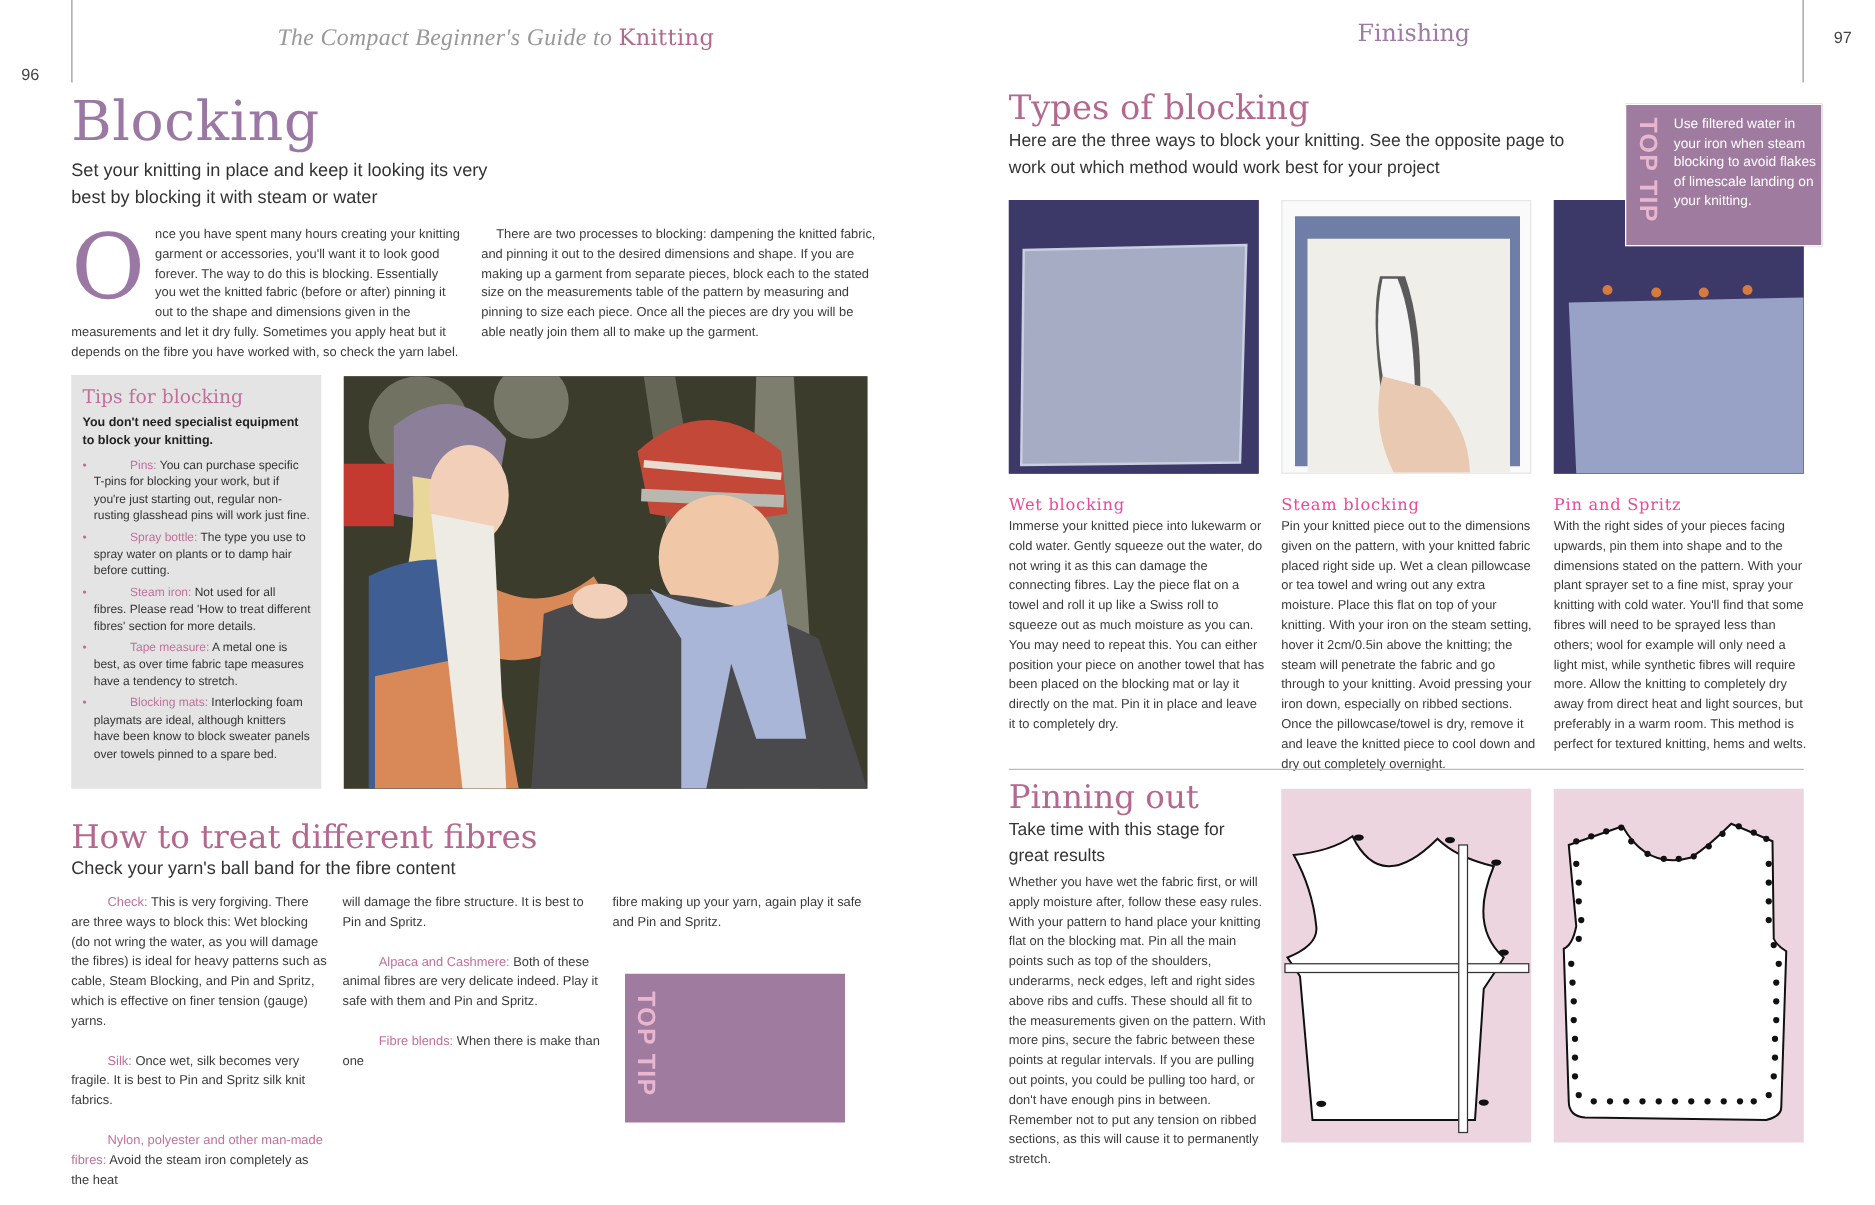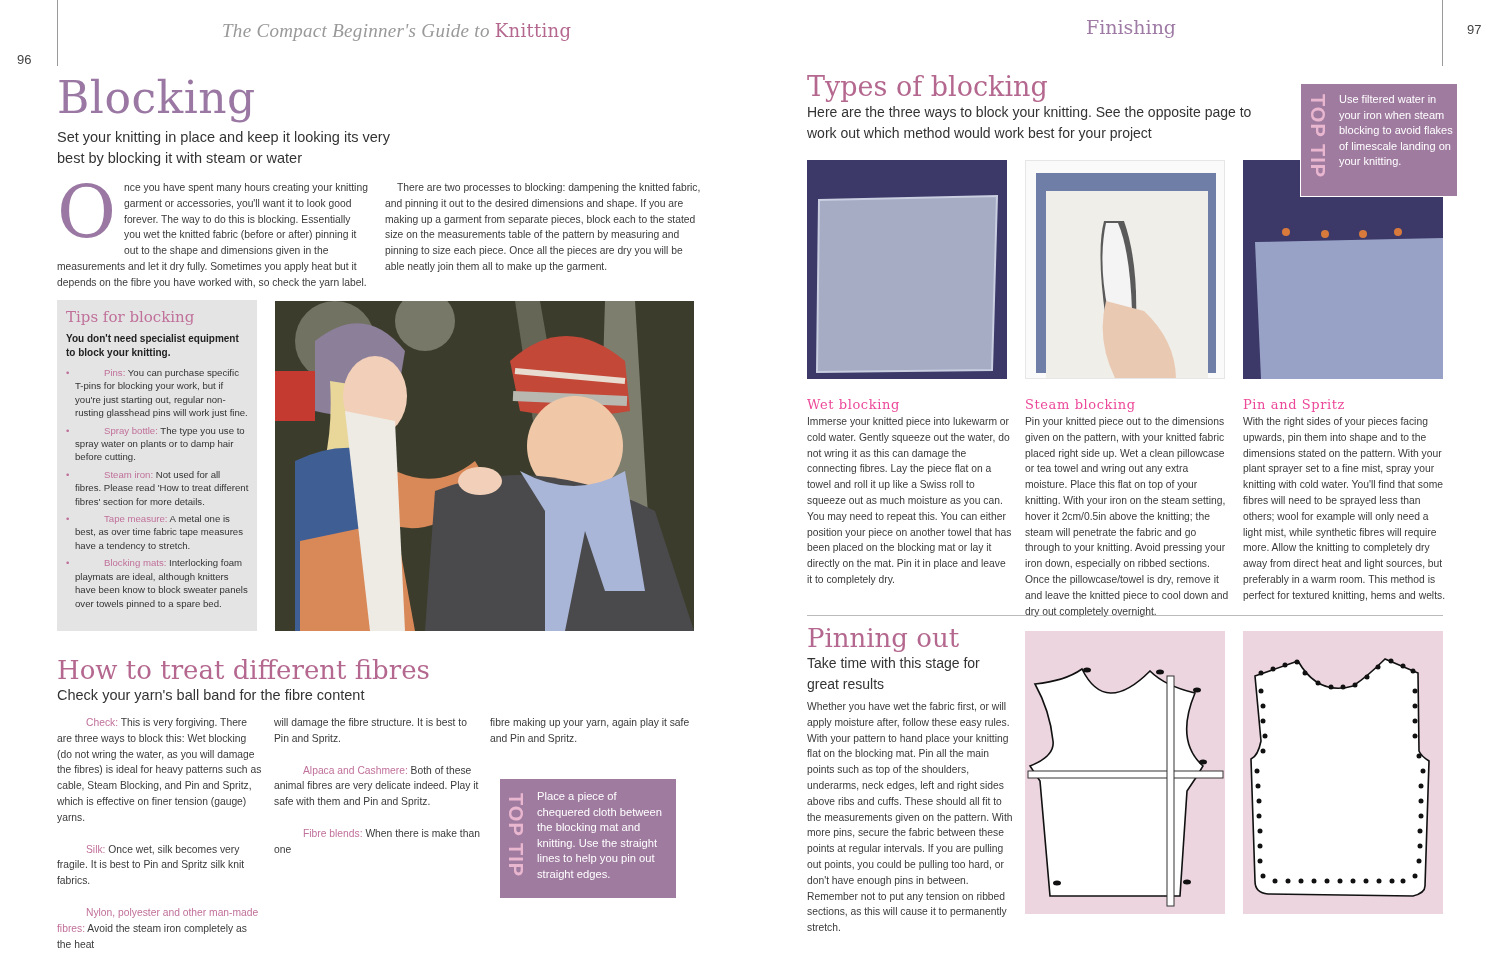--- a/index.html
+++ b/index.html
@@ -102,21 +102,20 @@
 </div>
 <div class="abs body" style="left:274px;top:715px;width:210px;">
   <p style="margin-bottom:16px;">will damage the fibre structure. It is best to Pin and Spritz.</p>
   <p style="margin-bottom:16px;"><span class="hl">Alpaca and Cashmere:</span><span> Both of these animal fibres are very delicate indeed. Play it safe with them and Pin and Spritz.</span></p>
   <p><span class="hl">Fibre blends:</span><span> When there is make than one</span></p>
 </div>
 <div class="abs body" style="left:490px;top:715px;width:200px;">fibre making up your yarn, again play it safe and Pin and Spritz.</div>
 
 <div class="abs toptip" style="left:500px;top:779px;width:176px;height:119px;">
   <div class="vlabel" style="left:4px;top:14px;">TOP TIP</div>
-  <div class="tx" style="left:37px;top:10px;width:134px;">Place a piece of chequered cloth between the blocking mat and knitting. Use the straight lines to help you pin out straight edges.</div>
 </div>
 
 <div class="abs section-head" style="left:1086px;top:16px;font-size:19px;">Finishing</div>
 <div class="abs vrule" style="left:1442px;top:0;height:66px;"></div>
 <div class="abs pagenum" style="left:1467px;top:22px;">97</div>
 
 <h2 class="abs h2pink" style="left:807px;top:71px;font-size:27px;">Types of blocking</h2>
 <div class="abs sub" style="left:807px;top:102px;font-size:14px;">
   <div>Here are the three ways to block your knitting. See the opposite page to</div>
   <div>work out which method would work best for your project</div>

